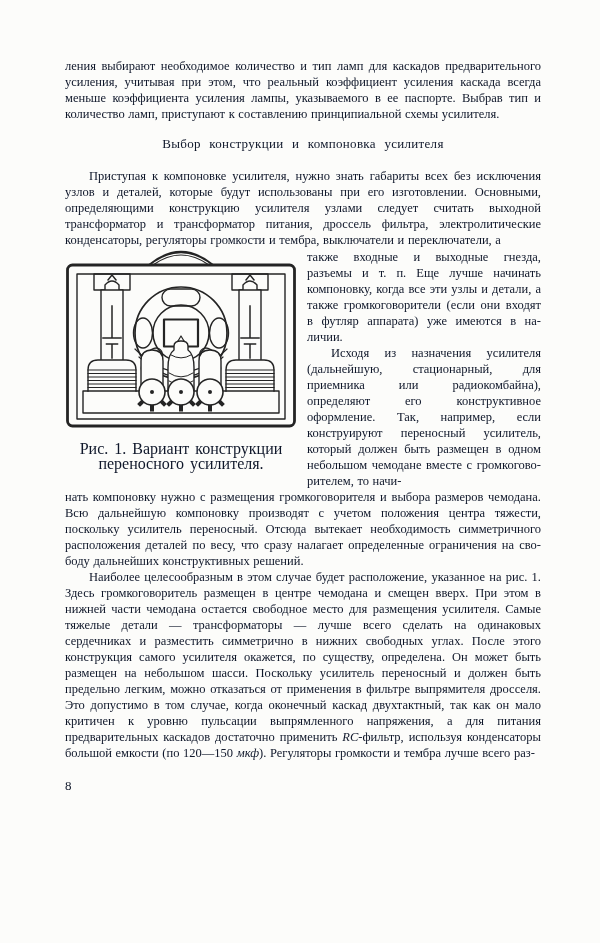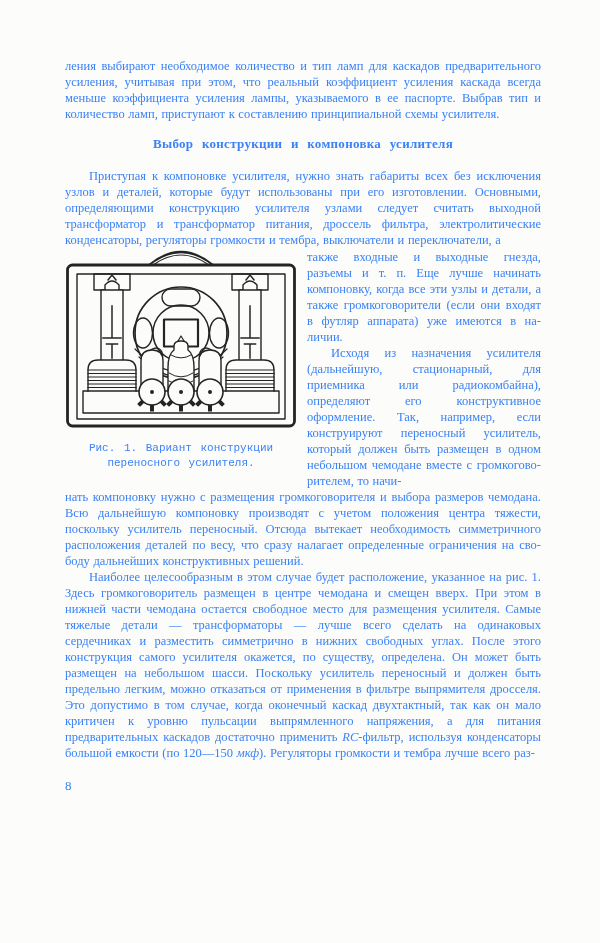--- a/index.html
+++ b/index.html
@@ -6,50 +6,49 @@
   html, body { width:600px; background:#ffffff; }
   .page {
     position:relative;
     width:600px; height:943px;
     background:#fcfcfa;
     padding:58px 59px 0 65px;
     overflow:hidden;
     font-family:"Liberation Serif","DejaVu Serif",serif;
     font-size:12.5px;
     line-height:16px;
-    color:#3b82f6;
+    color:#0f172a;
   }
   p.body-text {
     text-align:justify;
     word-spacing:0.5px;
     hyphens:manual;
   }
   .indent { text-indent:24px; }
   .heading {
     font-size:13px;
-    font-weight:bold;
+    font-weight:normal;
     text-align:center;
     word-spacing:5px;
     letter-spacing:0.3px;
     margin:14px 0 16px 0;
   }
   .wrap-row { display:flex; gap:10px; margin-top:1px; }
   .fig-col { flex:0 0 232px; width:232px; }
   .right-col { flex:1; min-width:0; }
   .right-col p + p { margin-top:0; }
   figure { margin:0; }
   .fig-image { display:block; }
   .caption {
-    font-size:11px;
+    font-size:16px;
     line-height:15px;
     text-align:center;
     word-spacing:2px;
     margin-top:10px;
     padding:0 4px;
-    font-family:Liberation Mono, monospace;
   }
   .lat { }
   .page-number {
     margin-top:17px;
     font-size:13px;
     letter-spacing:0.5px;
   }
   svg .ink { stroke:#242424; fill:none; }
   svg .paper { fill:#fcfcfa; }
 </style>

